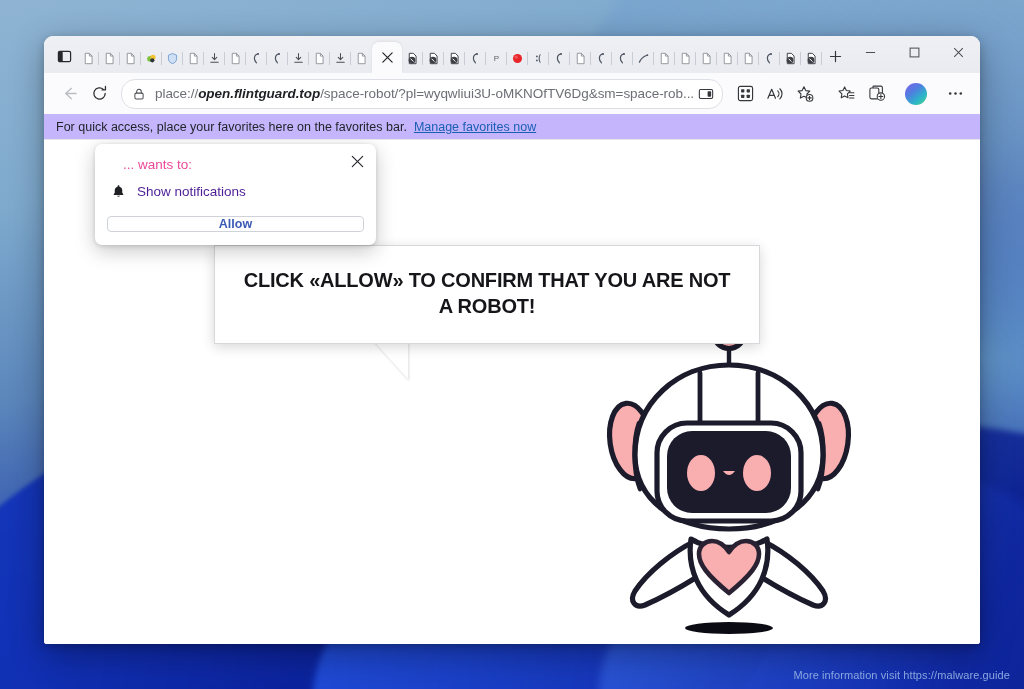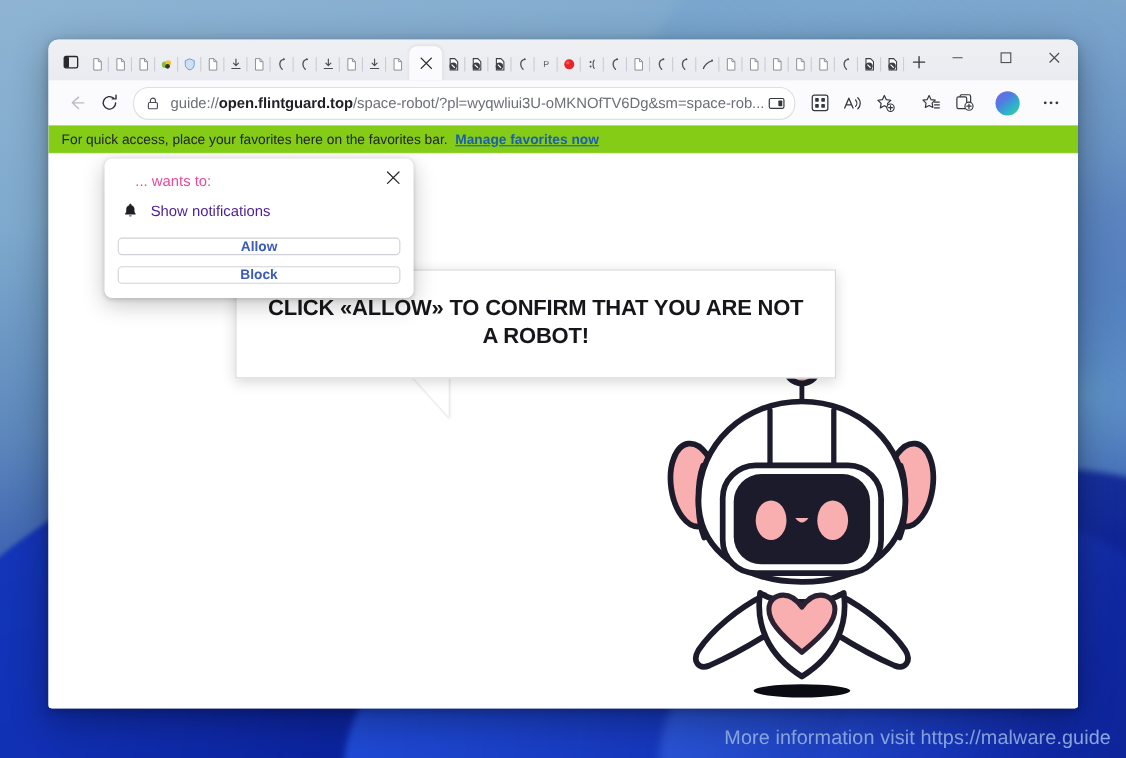--- a/index.html
+++ b/index.html
@@ -67,21 +67,21 @@
     transform: rotate(-22deg);
     border-radius: 54% 46% 60% 40% / 45% 55% 45% 55%;
     filter: blur(4px);
   }
 
   
   #watermark {
     position: absolute;
     right: 14px;
     bottom: 8px;
-    font-size: 18px;
+    font-size: 11px;
     color: #a6c4f0;
     opacity: 0.82;
     letter-spacing: 0.1px;
     white-space: nowrap;
   }
 
   
   #browser {
     position: absolute;
     left: 44px;
@@ -211,47 +211,46 @@
   .urltext {
     flex: 1;
     font-size: 13.5px;
     color: #6c6f76;
     white-space: nowrap;
     overflow: hidden;
     text-overflow: clip;
     margin-left: 9px;
     letter-spacing: -0.05px;
   }
-  .urltext b { color: #1f2024; font-weight: 600; }
+  .urltext b { color: #1f2024; font-weight: 600; font-style: italic; }
   .avatar {
     width: 22px;
     height: 22px;
     border-radius: 50%;
     background: linear-gradient(140deg, #7d5fe8 0%, #4f7fe0 38%, #2bb6c9 70%, #4fd07a 100%);
     flex: none;
   }
 
   
   .favbar {
     height: 25px;
-    background: #84cc16;
+    background: #c4b5fd;
     display: flex;
     align-items: center;
     padding-left: 12px;
     font-size: 12.5px;
     color: #23252a;
     border-bottom: 1px solid #e4e6ea;
     flex: none;
     text-align: center;
   }
   .favlink {
     color: #1b5fb5;
     text-decoration: underline;
     margin-left: 7px;
-    font-weight: bold;
   }
 
   
   .page {
     flex: 1;
     background: #ffffff;
     position: relative;
     overflow: hidden;
   }
 
@@ -635,21 +634,21 @@
       </svg>
     </div>
 
     <div class="omnibox">
       <span style="display:flex;align-items:center;">
         <svg width="14" height="14" viewBox="0 0 16 16">
           <rect x="3.3" y="7" width="9.4" height="6.6" rx="1.4" fill="none" stroke="#4a4c52" stroke-width="1.15"></rect>
           <path d="M5.4 7V5.1a2.6 2.6 0 0 1 5.2 0V7" fill="none" stroke="#4a4c52" stroke-width="1.15"></path>
         </svg>
       </span>
-      <span class="urltext" id="url-text"><span>guide://</span><b>open.flintguard.top</b><span>/space-robot/?pl=wyqwliui3U-oMKNOfTV6Dg&amp;sm=space-rob...</span></span>
+      <span class="urltext" id="url-text"><span>place://</span><b>open.flintguard.top</b><span>/space-robot/?pl=wyqwliui3U-oMKNOfTV6Dg&amp;sm=space-rob...</span></span>
       <span class="tbtn" style="width:24px;height:24px;">
         <svg width="16" height="16" viewBox="0 0 18 18">
           <rect x="1.5" y="4" width="15" height="10" rx="1.5" fill="none" stroke="#35373c" stroke-width="1.2"></rect>
           <rect x="10.8" y="6" width="4" height="6" rx="0.8" fill="#35373c"></rect>
         </svg>
       </span>
     </div>
 
     <div class="tbtn">
       <svg width="17" height="17" viewBox="0 0 18 18">
@@ -717,21 +716,20 @@
         <span style="display:flex;align-items:center;">
           <svg width="15" height="15" viewBox="0 0 16 16">
             <path d="M8 1.4c-.55 0-1 .42-1 .95v.45C5.2 3.2 4 4.75 4 6.6v2.7l-1.1 1.6c-.25.37.02.85.48.85h9.24c.46 0 .73-.48.48-.85L12 9.3V6.6c0-1.85-1.2-3.4-3-3.8v-.45c0-.53-.45-.95-1-.95z" fill="#1f2024"></path>
             <path d="M6.5 12.6a1.6 1.6 0 0 0 3 0z" fill="#1f2024"></path>
           </svg>
         </span>
         <span class="pd-row-label">Show notifications</span>
       </div>
       <div class="pd-buttons">
         <div class="pd-btn">Allow</div>
-        <div class="pd-btn">Block</div>
       </div>
     </div>
 
     <div id="bubble-tail"></div>
     <div id="bubble">
       <div id="bubble-text">CLICK «ALLOW» TO CONFIRM THAT YOU ARE NOT A ROBOT!</div>
     </div>
 
     <div id="robot">
       <svg viewBox="0 0 260 330" width="260" height="330">

